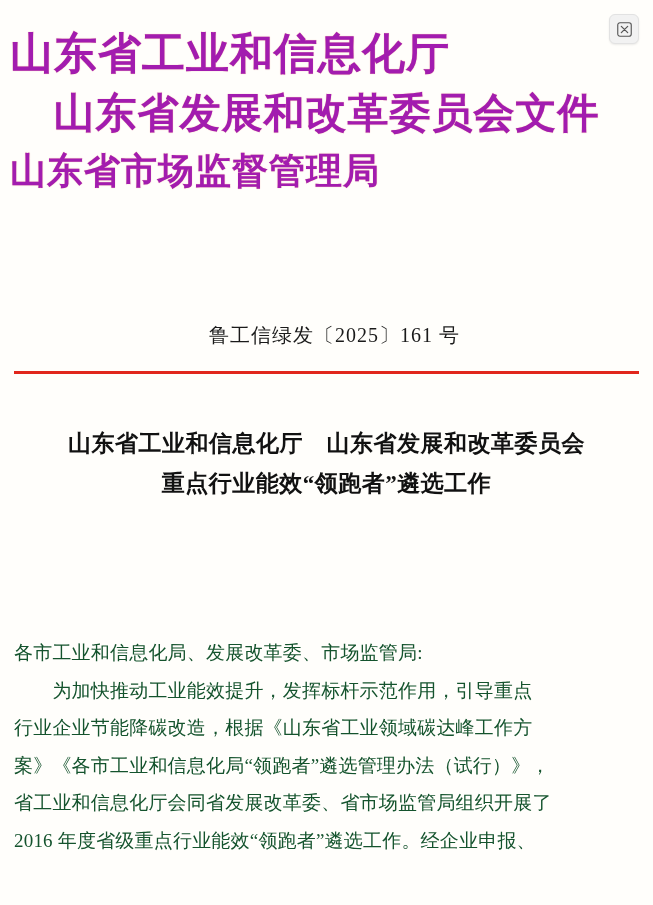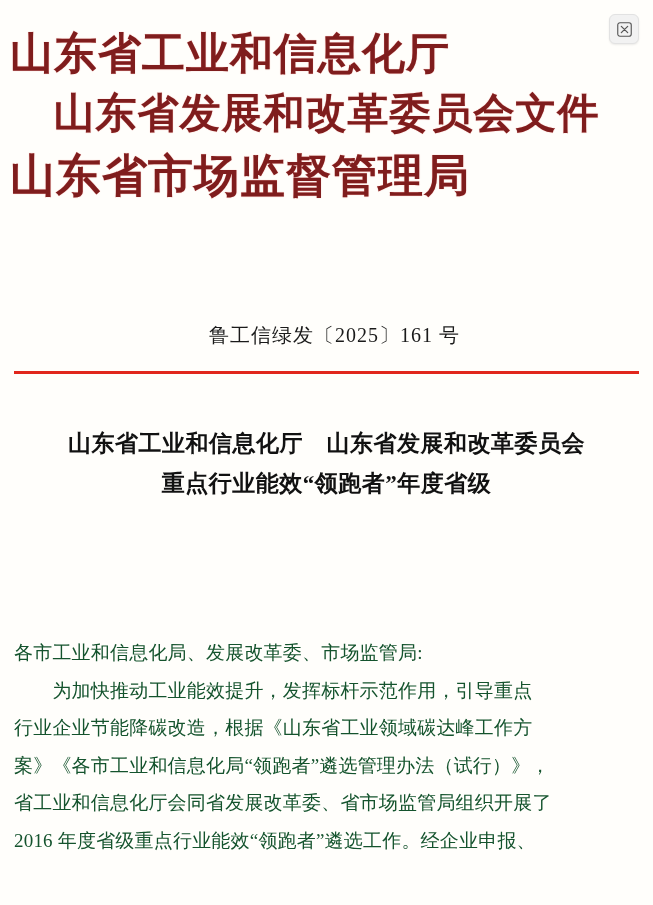--- a/index.html
+++ b/index.html
@@ -39,32 +39,32 @@
   }
   .corner-btn svg { display: block; }
 
   .masthead {
     position: absolute;
     top: 22px;
     left: 10px;
     right: 10px;
   }
   .masthead-line {
-    color: #7f1d1d;
+    color: #a21caf;
     font-family: "DejaVu Serif", "Liberation Serif", serif;
     font-weight: 700;
     font-size: 43px;
     line-height: 1.45;
     letter-spacing: 1px;
     white-space: nowrap;
     text-shadow: 0 0 1px rgba(225,38,28,0.45);
   }
   .masthead-line.l1 { font-size: 43px; }
   .masthead-line.l2 { font-size: 41px; text-align: center; }
-  .masthead-line.l3 { font-size: 45px; font-family: Liberation Serif, serif; }
+  .masthead-line.l3 { font-size: 36px; }
 
   .docnum {
     position: absolute;
     top: 322px;
     left: 16px;
     right: 0;
     text-align: center;
     font-size: 20px;
     color: #1a1a1a;
     letter-spacing: 1px;
@@ -131,21 +131,21 @@
     <div class="masthead-line l2">山东省发展和改革委员会文件</div>
     <div class="masthead-line l3">山东省市场监督管理局</div>
   </div>
 
   <div class="docnum">鲁工信绿发〔2025〕161 号</div>
 
   <div class="redrule"></div>
 
   <div class="title-block">
     <div class="title-line">山东省工业和信息化厅　山东省发展和改革委员会</div>
-    <div class="title-line">重点行业能效“领跑者”年度省级</div>
+    <div class="title-line">重点行业能效“领跑者”遴选工作</div>
   </div>
 
   <div class="body-block">
     <div class="body-p salutation">各市工业和信息化局、发展改革委、市场监管局:</div>
     <div class="body-p indent">　　为加快推动工业能效提升，发挥标杆示范作用，引导重点</div>
     <div class="body-p">行业企业节能降碳改造，根据《山东省工业领域碳达峰工作方</div>
     <div class="body-p">案》《各市工业和信息化局“领跑者”遴选管理办法（试行）》，</div>
     <div class="body-p">省工业和信息化厅会同省发展改革委、省市场监管局组织开展了</div>
     <div class="body-p">2016 年度省级重点行业能效“领跑者”遴选工作。经企业申报、</div>
   </div>

